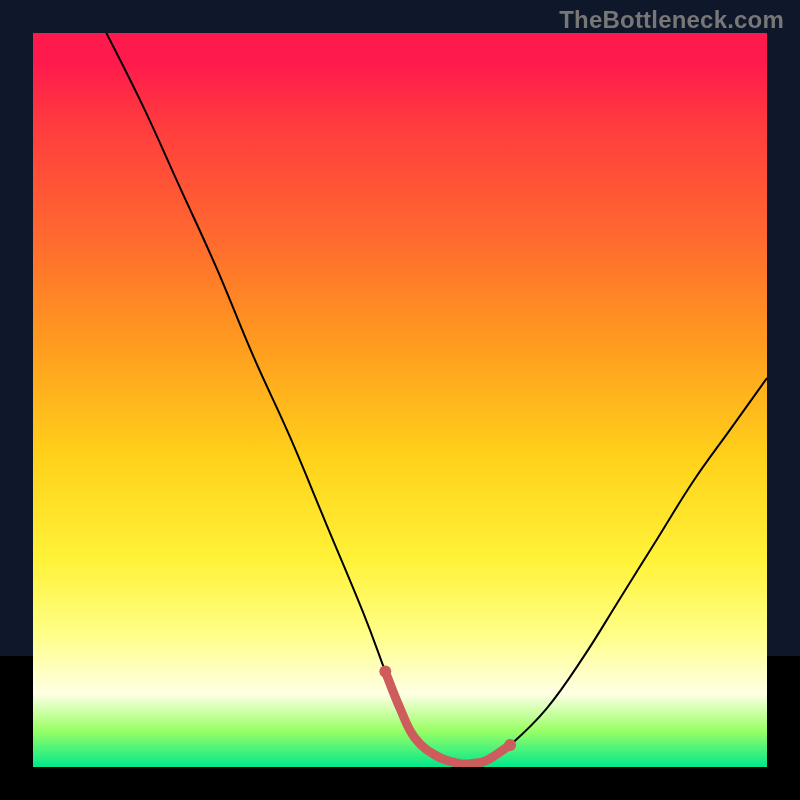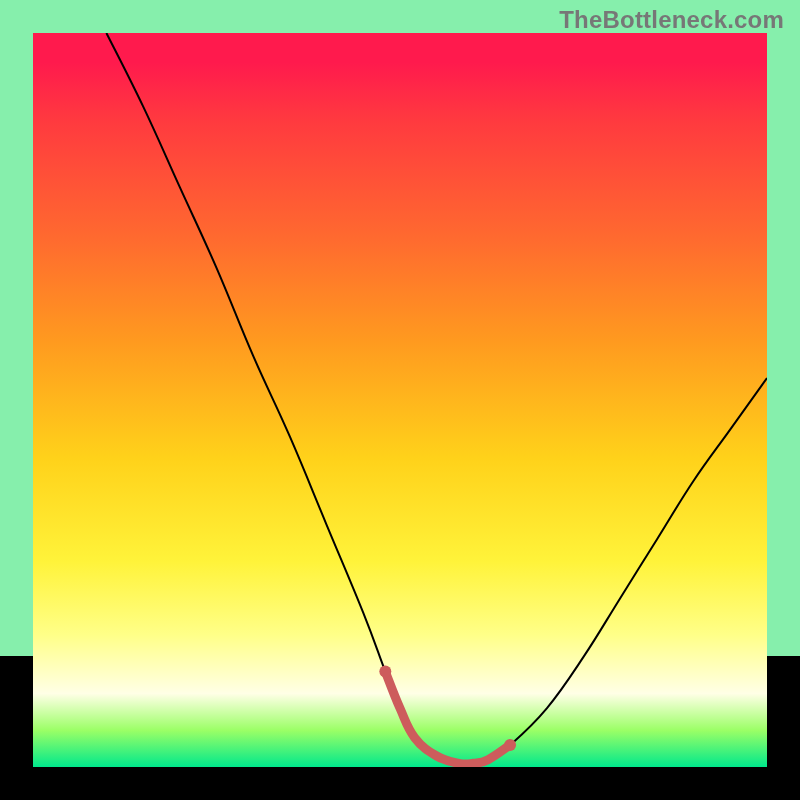--- a/index.html
+++ b/index.html
@@ -8,21 +8,21 @@
     width: 800px;
     height: 800px;
     background: #000;
     overflow: hidden;
     font-family: Arial, Helvetica, sans-serif;
   }
   .frame {
     position: relative;
     width: 800px;
     height: 656px;
-    background: #86efac;
+    background: #0f172a;
   }
   .plot {
     position: absolute;
     left: 33px;
     top: 33px;
     width: 734px;
     height: 734px;
     
     background: linear-gradient(to bottom,
       #ff1a4d 0%,

